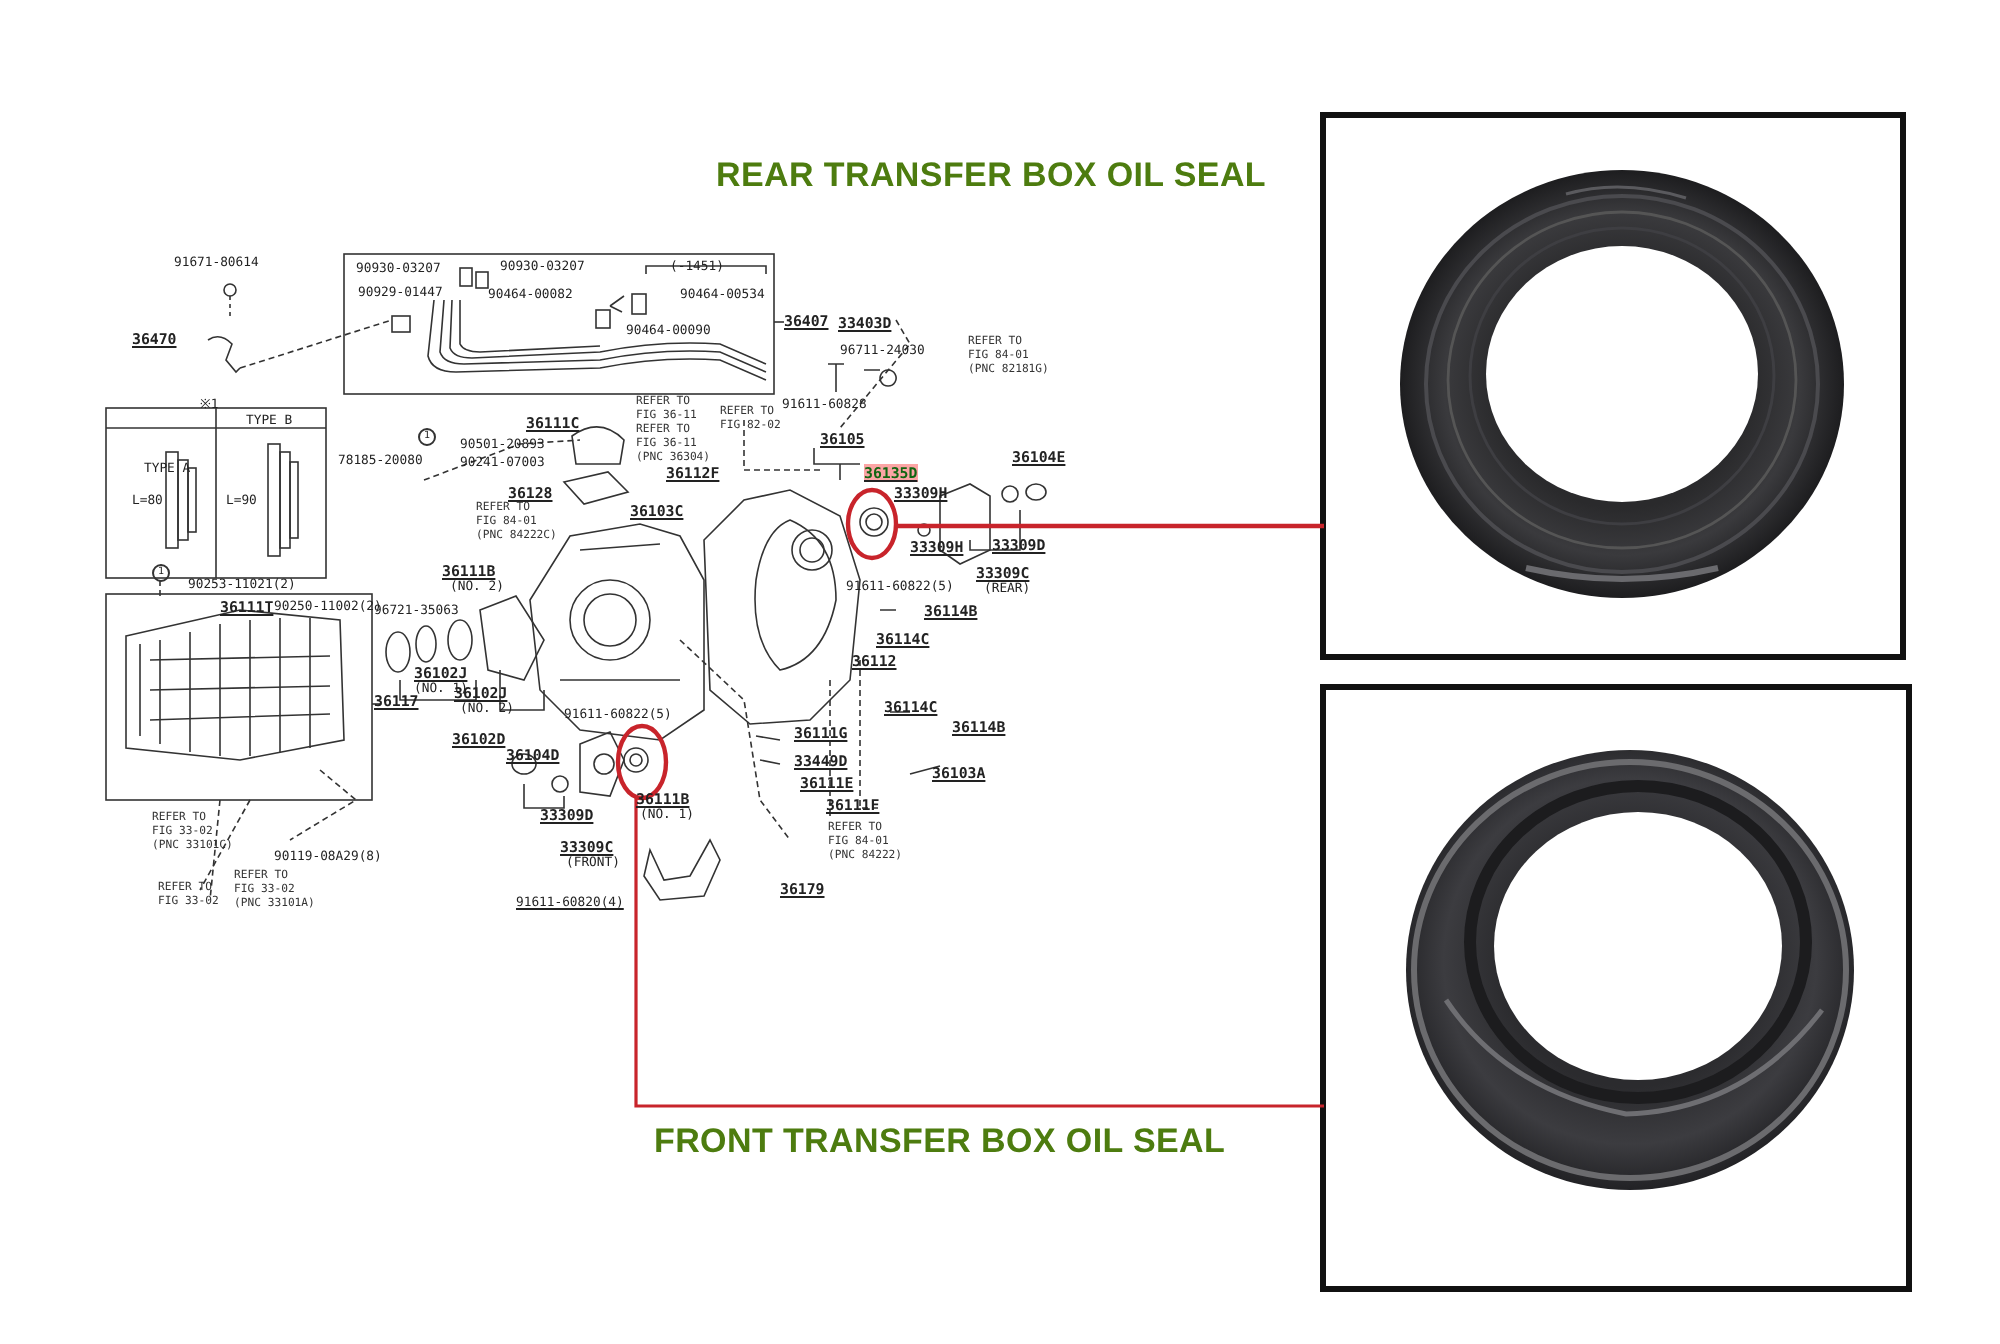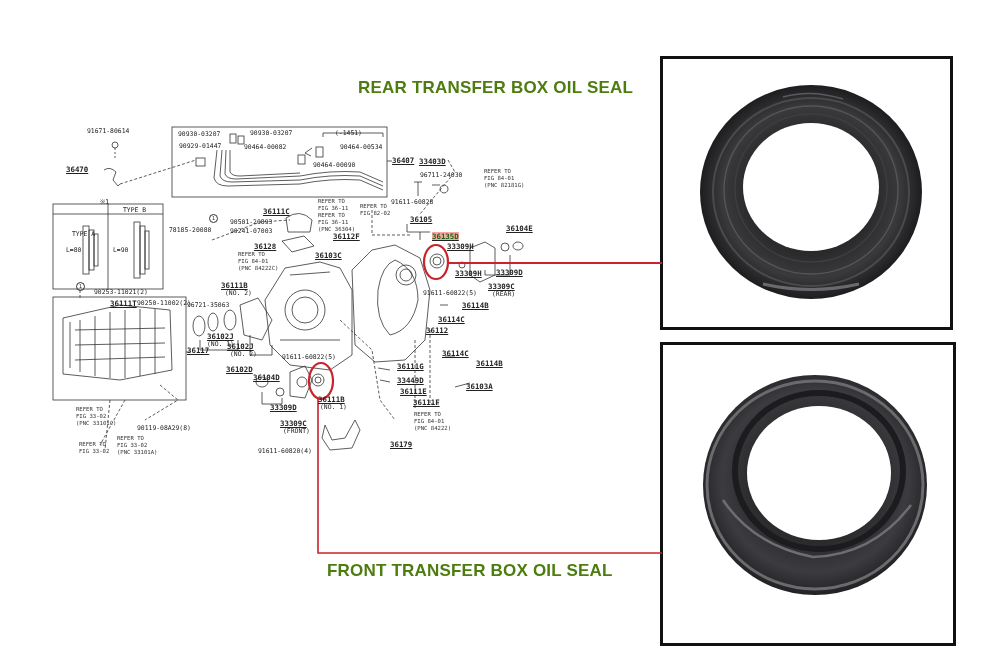--- a/index.html
+++ b/index.html
@@ -218,21 +218,21 @@
 <div class="pn b" style="left:253px; top:374px;">36104D</div>
 <div class="pn b" style="left:270px; top:404px;">33309D</div>
 <div class="pn b" style="left:280px; top:420px;">33309C</div>
 <div class="pn" style="left:283px; top:428px;">(FRONT)</div>
 <div class="pn b" style="left:318px; top:396px;">36111B</div>
 <div class="pn" style="left:320px; top:404px;">(NO. 1)</div>
 <div class="pn" style="left:94px; top:289px;">90253-11021(2)</div>
 <div class="pn b" style="left:110px; top:300px;">36111T</div>
 <div class="pn" style="left:137px; top:300px;">90250-11002(2)</div>
 <div class="pn" style="left:137px; top:425px;">90119-08A29(8)</div>
-<div class="pn" style="left:258px; top:448px;">91611-60820(4)</div>
+<div class="pn" style="left:258px; top:448px;text-decoration:underline;">91611-60820(4)</div>
 <div class="pn" style="left:76px; top:282px; border:0.7px solid #333; border-radius:50%; width:7px; height:7px; text-align:center; font-size:5px; line-height:7px;">1</div>
 <div class="pn" style="left:209px; top:214px; border:0.7px solid #333; border-radius:50%; width:7px; height:7px; text-align:center; font-size:5px; line-height:7px;">1</div>
 <div class="pn" style="left:100px; top:199px;">※1</div>
 
 <div class="pn" style="left:72px; top:207px;margin-top:24px;">TYPE A</div>
 <div class="pn" style="left:123px; top:207px;">TYPE B</div>
 <div class="pn" style="left:66px; top:247px;">L=80</div>
 <div class="pn" style="left:113px; top:247px;">L=90</div>
 
 <div class="note" style="left:484px; top:168px;">REFER TO

